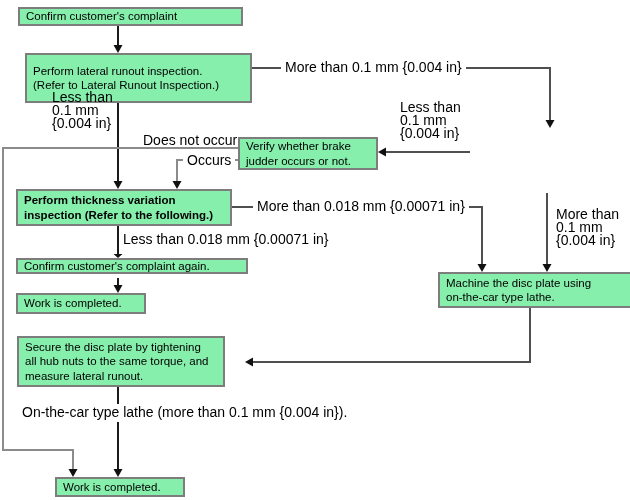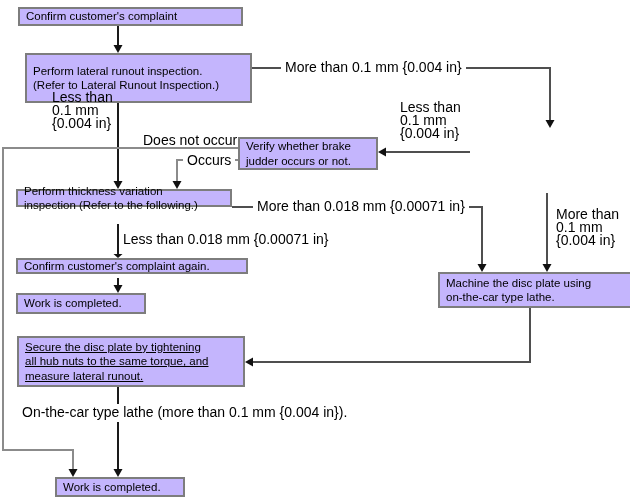--- a/index.html
+++ b/index.html
@@ -7,38 +7,38 @@
     position:relative;width:630px;height:500px;background:#ffffff;
     font-family:"Liberation Sans",sans-serif;color:#000;overflow:hidden;
   }
   svg.lines{position:absolute;left:0;top:0;z-index:1;}
   .lines .thin{stroke:#1a1a1a;stroke-width:1.6;fill:none;}
   .lines .med{stroke:#4f4f4f;stroke-width:2;fill:none;}
   .lines .lite{stroke:#8b8b8b;stroke-width:2.4;fill:none;}
   .lines polygon{fill:#111;stroke:none;}
   .node{
     position:absolute;box-sizing:border-box;z-index:2;
-    border:2px solid #7d7d7d;background:#c4b5fd;
+    border:2px solid #7d7d7d;background:#86efac;
     font-size:11.5px;line-height:14.5px;white-space:pre-line;
     display:flex;align-items:center;padding:1px 6px;
   }
   .lbl{
     position:absolute;z-index:3;font-size:14px;line-height:13px;
     white-space:pre-line;
   }
   .lbl.bg{background:#ffffff;}
   
   #n-confirm       {left:18px;  top:7px;   width:225px; height:19px;}
   #n-lateral       {left:25px;  top:53px;  width:227px; height:50px;}
   #n-verify        {left:238px; top:137px; width:140px; height:33px;}
   #n-remove        {left:470px; top:128px; width:150px; height:65px;}
-  #n-thickness     {left:16px;  top:189px; width:216px; height:18px;}
+  #n-thickness     {left:16px;  top:189px; width:216px; height:37px;font-weight:bold;}
   #n-confirm-again {left:16px;  top:258px; width:232px; height:16px;}
   #n-work-top      {left:16px;  top:293px; width:130px; height:21px;}
-  #n-secure        {left:17px;  top:336px; width:228px; height:51px;text-decoration:underline;}
+  #n-secure        {left:17px;  top:336px; width:208px; height:51px;}
   #n-machine       {left:438px; top:272px; width:200px; height:36px;}
   #n-work-bottom   {left:55px;  top:477px; width:130px; height:20px;}
   
   #l-more01-top    {left:281px; top:61px;  padding:0 4px;}
   #l-less01-left   {left:52px;  top:91px;}
   #l-less01-mid    {left:400px; top:101px;}
   #l-doesnotoccur  {left:143px; top:134px;}
   #l-occurs        {left:183px; top:154px; padding:0 4px;}
   #l-more0018      {left:253px; top:200px; padding:0 4px;}
   #l-less0018      {left:123px; top:233px;}

